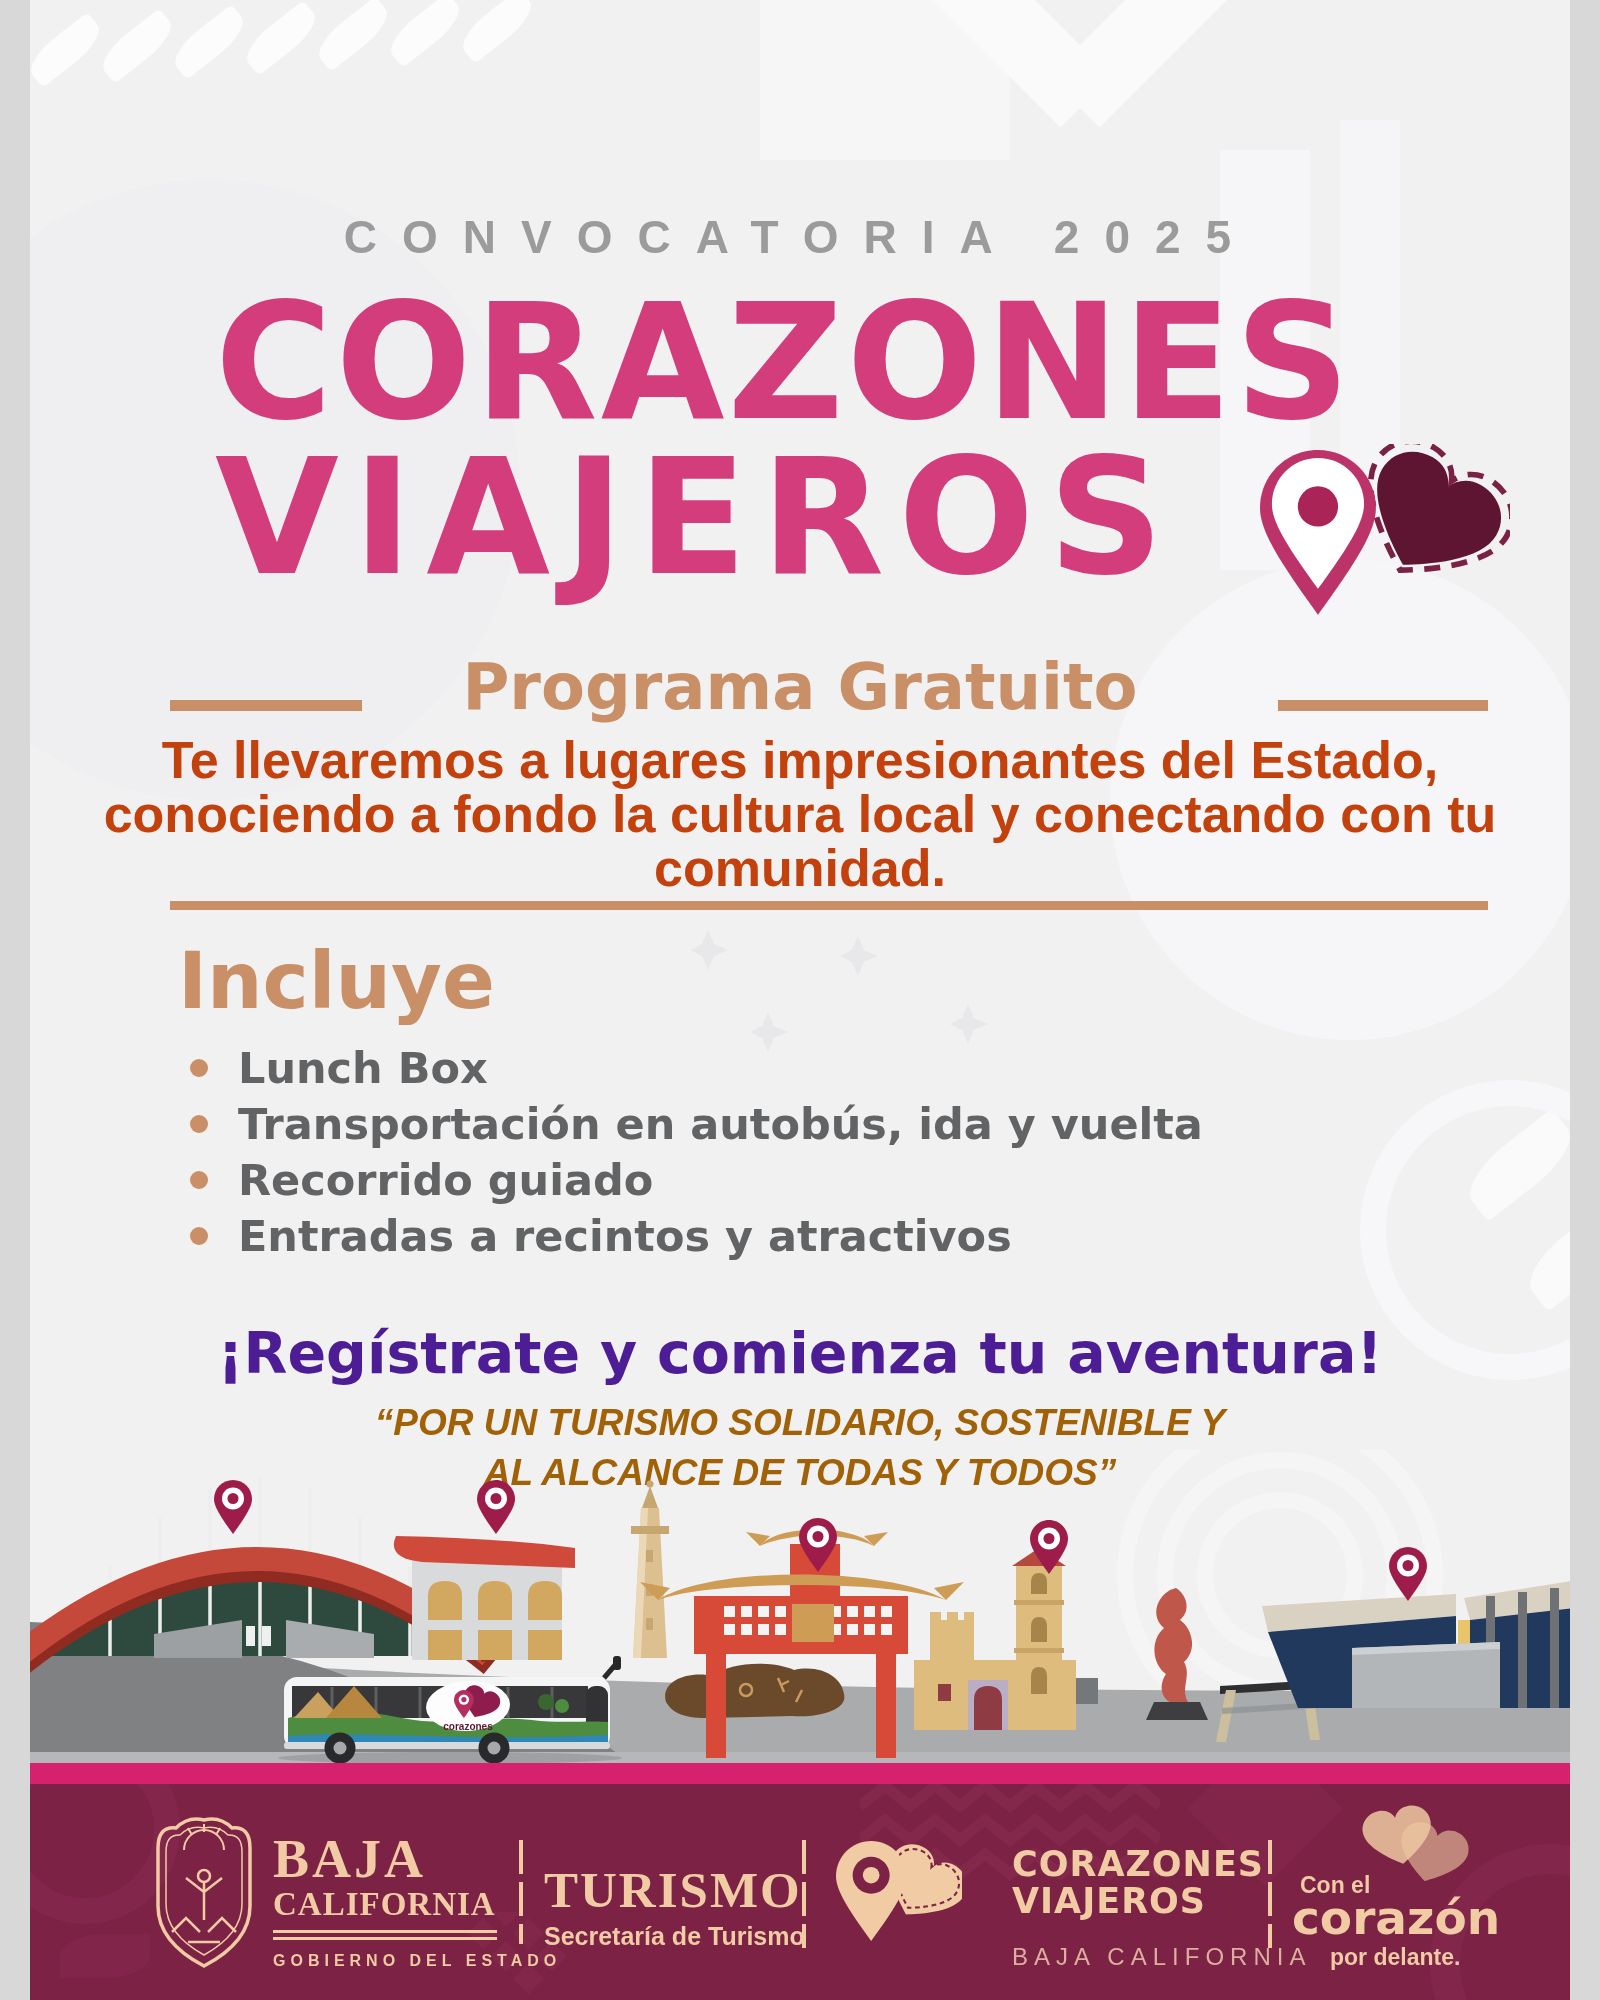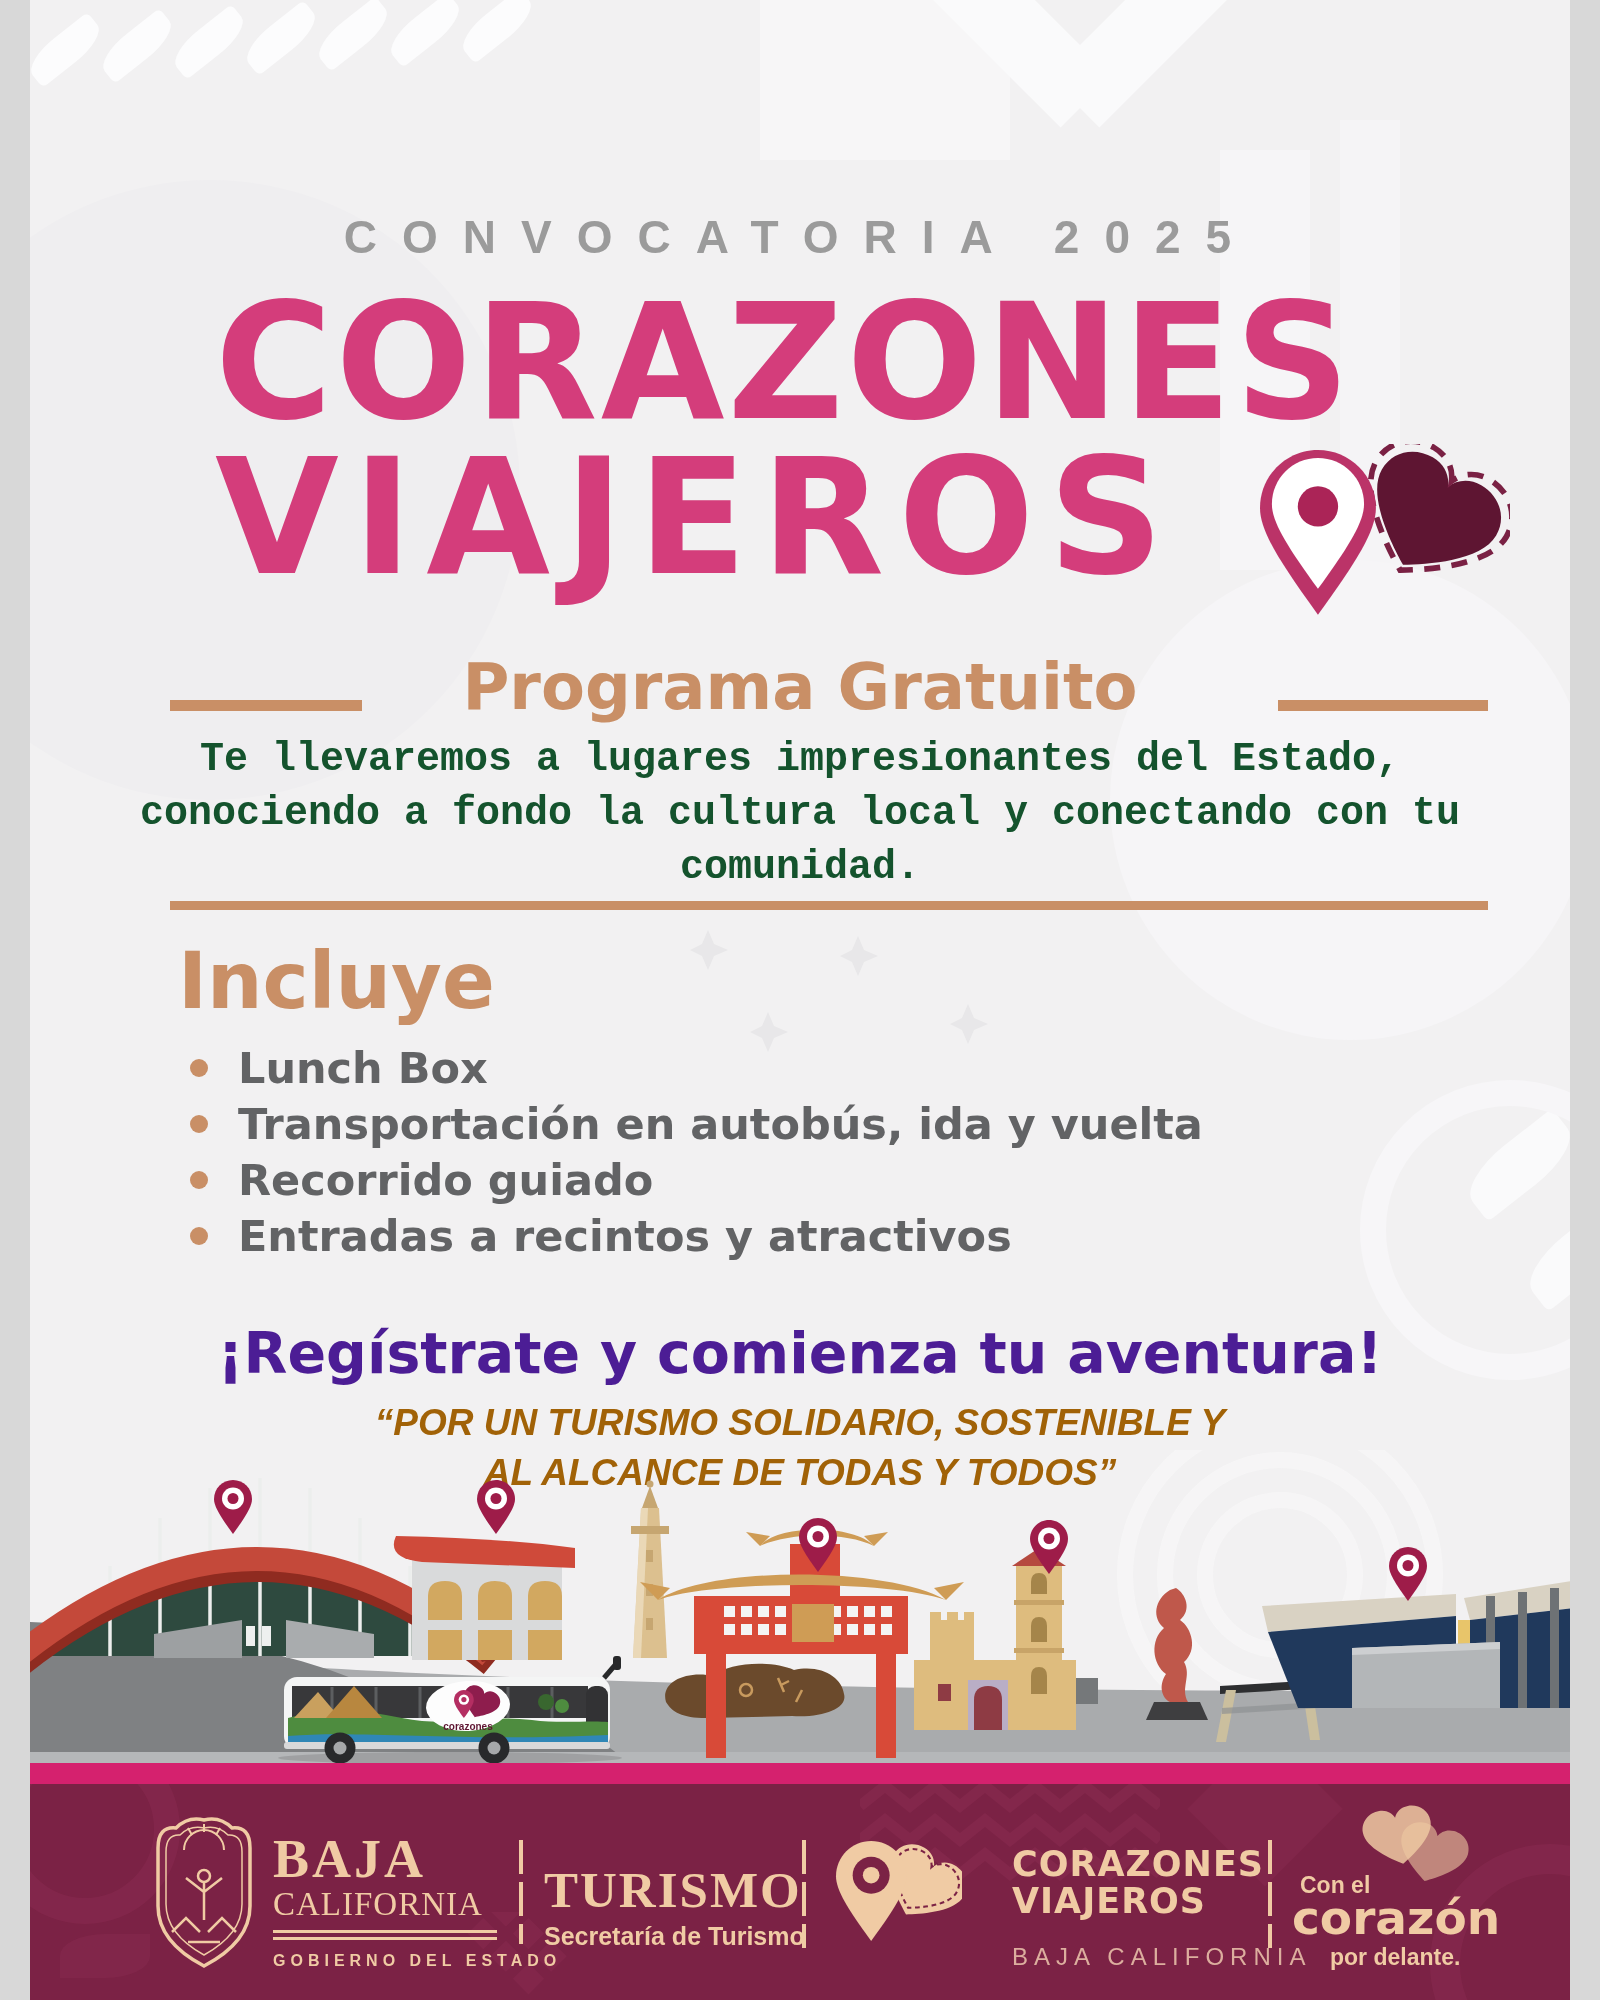--- a/index.html
+++ b/index.html
@@ -21,21 +21,21 @@
   .t1 { top:288px; letter-spacing:3px; }
   .t2 { top:443px; letter-spacing:14px; }
 
   .program { position:absolute; top:650px; left:0; width:100%; text-align:center;
     font-family:"DejaVu Sans", sans-serif; font-weight:bold; font-size:64px; color:#c98f66; }
   .pbar { position:absolute; height:11px; background:#c98f66; top:700px; }
   .pbar.l { left:140px; width:192px; }
   .pbar.r { left:1248px; width:210px; }
 
   .intro { position:absolute; top:733px; left:0; width:100%; text-align:center;
-    font-family:Liberation Mono, monospace; font-weight:bold; font-size:40px; line-height:54px; color:#14532d; }
+    font-family:Liberation Sans, sans-serif; font-weight:bold; font-size:52px; line-height:54px; color:#c2410c; }
 
   .divider { position:absolute; top:901px; left:140px; width:1318px; height:9px; background:#c98f66; }
 
   .incluye { position:absolute; top:936px; left:148px; font-family:"DejaVu Sans", sans-serif;
     font-weight:bold; font-size:78px; color:#c98f66; }
   .blist { position:absolute; top:1040px; left:152px; list-style:none; }
   .blist li { display:flex; align-items:center; height:56px; }
   .bdot { width:18px; height:18px; border-radius:50%; background:#c98f66; margin:0 30px 0 8px; flex:none; }
   .btext { font-family:"DejaVu Sans", sans-serif; font-weight:bold; font-size:43px; color:#626365; }
 
@@ -45,21 +45,21 @@
     font-style:italic; font-weight:bold; font-size:37px; line-height:50px; color:#a16207; }
 
   .strip { position:absolute; top:1763px; left:0; width:100%; height:21px; background:#d5216e; }
 
   .footer { position:absolute; top:1784px; left:0; width:100%; height:216px; background:#7b2245; overflow:hidden; }
   .fdeco { position:absolute; }
   .tan { color:#f0cba4; }
   .fdiv { position:absolute; width:4px;
     background:repeating-linear-gradient(to bottom,#f0cba4 0 34px, rgba(0,0,0,0) 34px 42px); }
   .baja1 { font-family:"Liberation Serif", serif; font-weight:bold; font-size:54px; line-height:50px; letter-spacing:3px; }
-  .baja2 { font-family:"Liberation Serif", serif; font-weight:normal; font-size:33px; line-height:40px; letter-spacing:1px; }
+  .baja2 { font-family:"Liberation Serif", serif; font-weight:bold; font-size:33px; line-height:40px; letter-spacing:1px; }
   .bajarule { width:224px; height:3px; background:#f0cba4; margin-top:6px; }
   .baja3 { font-size:16px; font-weight:bold; letter-spacing:5px; margin-top:12px; }
   .tur1 { font-family:"Liberation Serif", serif; font-weight:bold; font-size:51px; line-height:48px; letter-spacing:2px; }
   .tur2 { font-size:25px; font-weight:bold; margin-top:8px; }
   .cv1 { font-family:"DejaVu Sans", sans-serif; font-weight:bold; font-size:35px; line-height:37px; letter-spacing:1px; }
   .cv3 { font-size:24px; letter-spacing:6px; color:#dcae9e; margin-top:23px; }
   .sl-conel { position:absolute; left:8px; top:78px; font-size:23px; font-weight:bold; }
   .sl-corazon { position:absolute; left:0px; top:96px; font-family:"DejaVu Sans", sans-serif; font-weight:bold; font-size:47px; }
   .sl-pordelante { position:absolute; left:38px; top:150px; font-size:23px; font-weight:bold; }
 </style>

